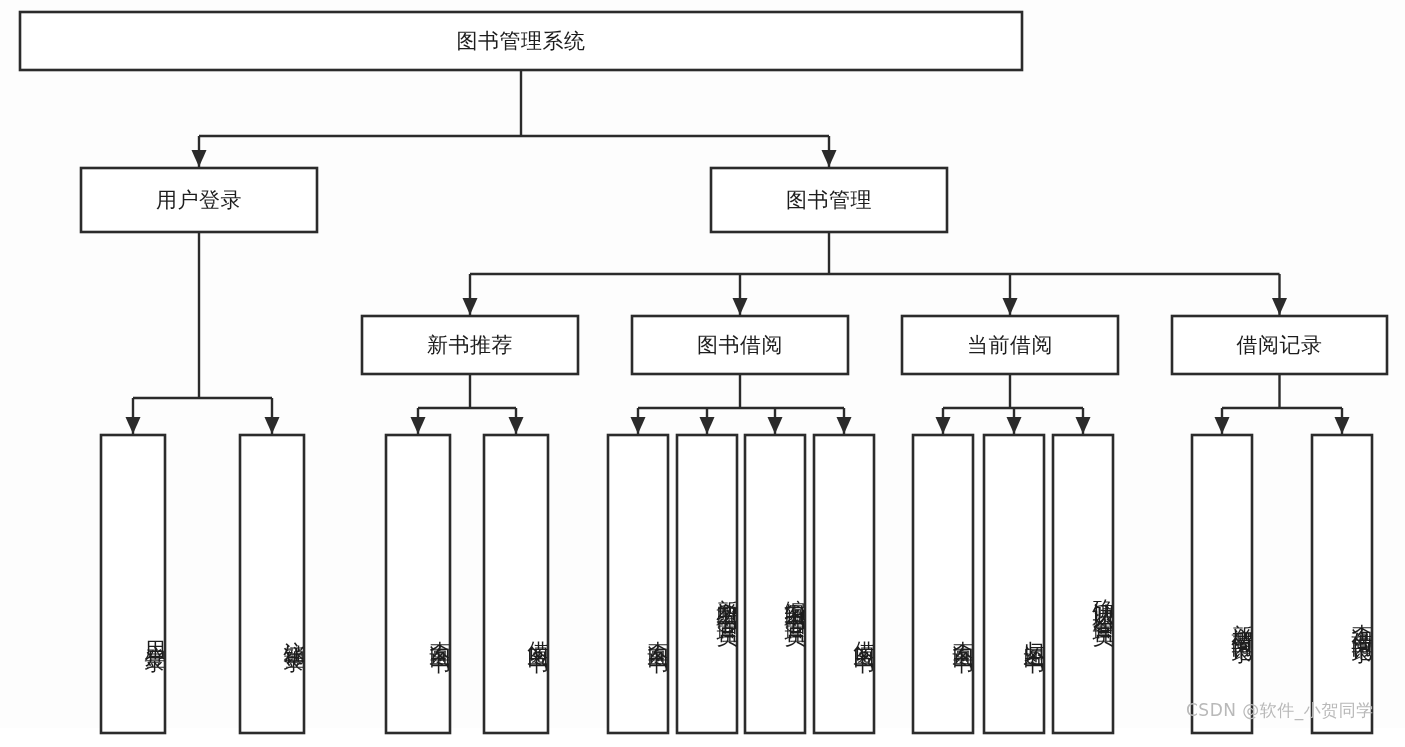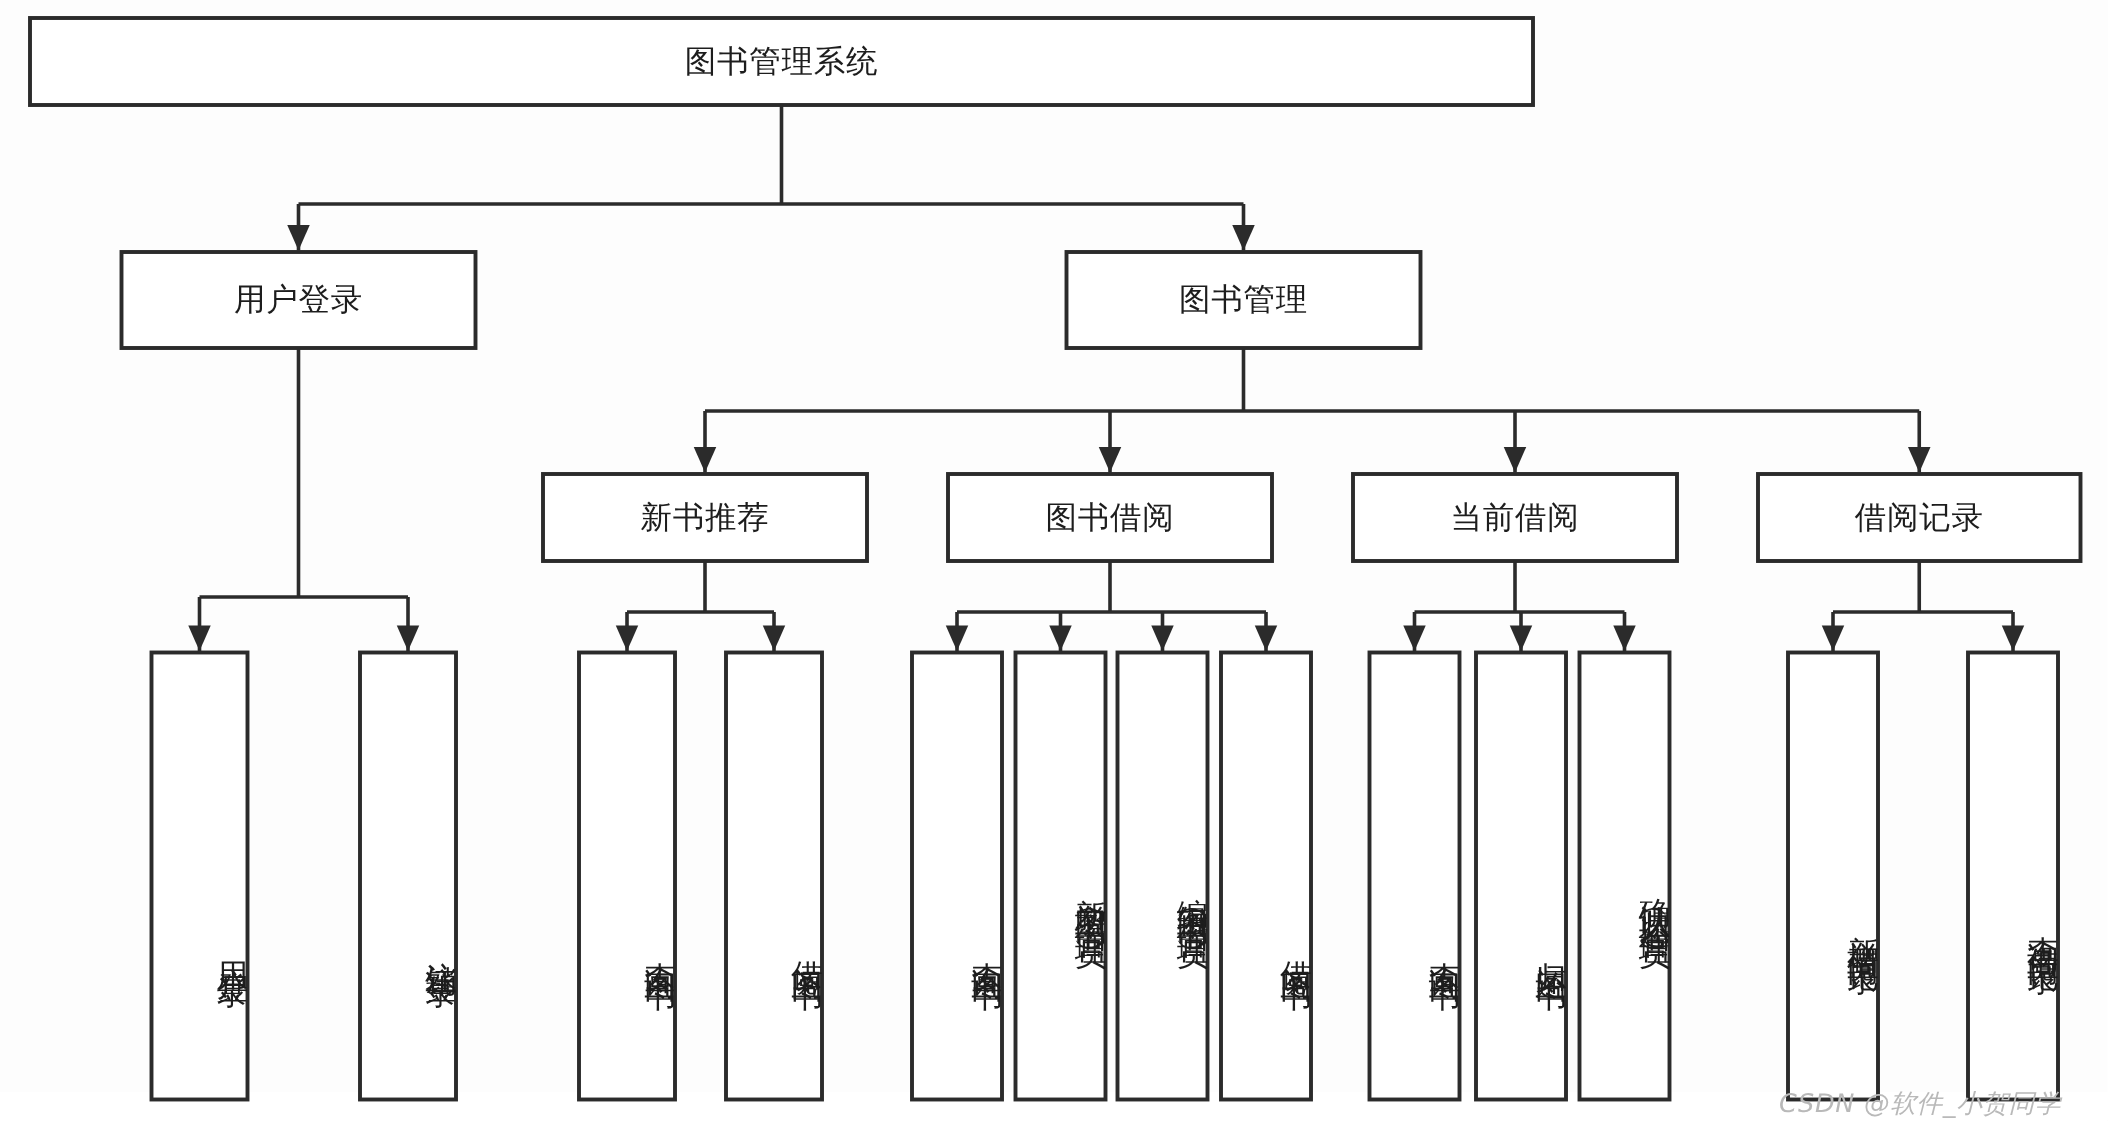--- a/index.html
+++ b/index.html
@@ -177,15 +177,15 @@
       <div class="node-label-v" style="left: 677px; width: 60px; top: 471.5px; height: 257.5px;">新增图书（管理员）</div>
       <div class="node-label-v" style="left: 745px; width: 60px; top: 471.5px; height: 257.5px;">编辑图书（管理员）</div>
       <div class="node-label-v" style="left: 814px; width: 60px; top: 534px; height: 195px;">借阅图书</div>
       <div class="node-label-v" style="left: 913px; width: 60px; top: 534px; height: 195px;">查询图书</div>
       <div class="node-label-v" style="left: 984px; width: 60px; top: 534px; height: 195px;">归还图书</div>
       <div class="node-label-v" style="left: 1053px; width: 60px; top: 471.5px; height: 257.5px;">确认归还（管理员）</div>
       <div class="node-label-v" style="left: 1192px; width: 60px; top: 509px; height: 220px;">新增借阅记录</div>
       <div class="node-label-v" style="left: 1312px; width: 60px; top: 509px; height: 220px;">查询借阅记录</div>
     </div>
 
-  <div class="watermark" id="watermark" style="left: 1186px; top: 724px; font-style: italic;">CSDN @软件_小贺同学</div>
+  <div class="watermark" id="watermark" style="left: 1186px; top: 699px;">CSDN @软件_小贺同学</div>
 
 </div>
 
 </body></html>

